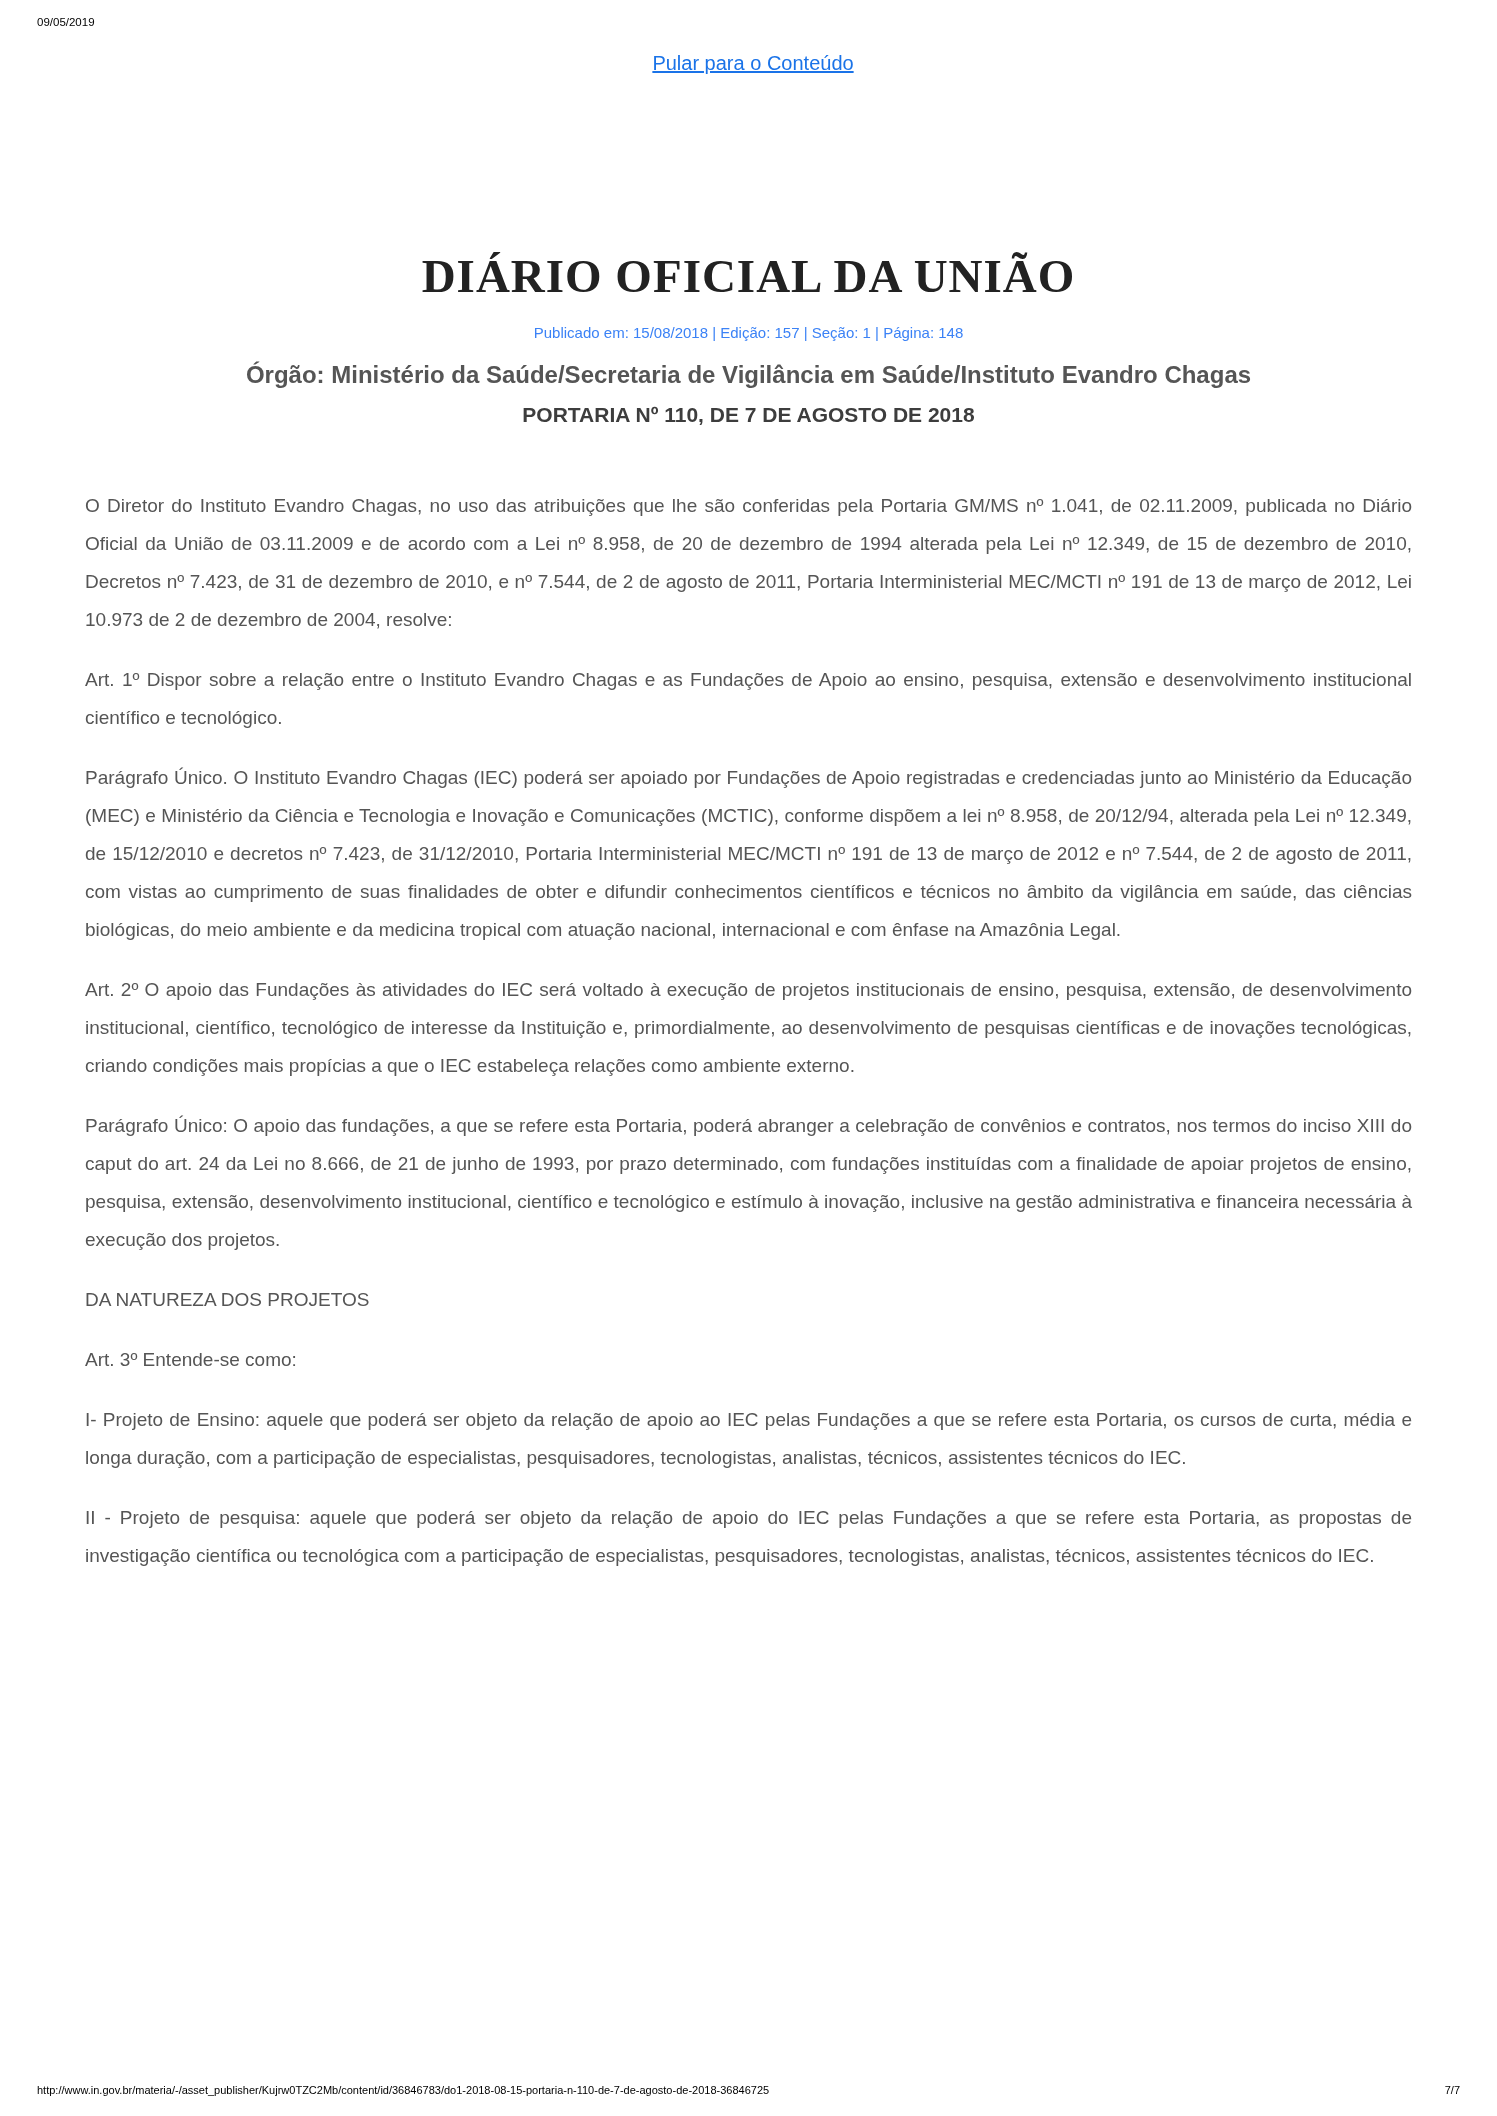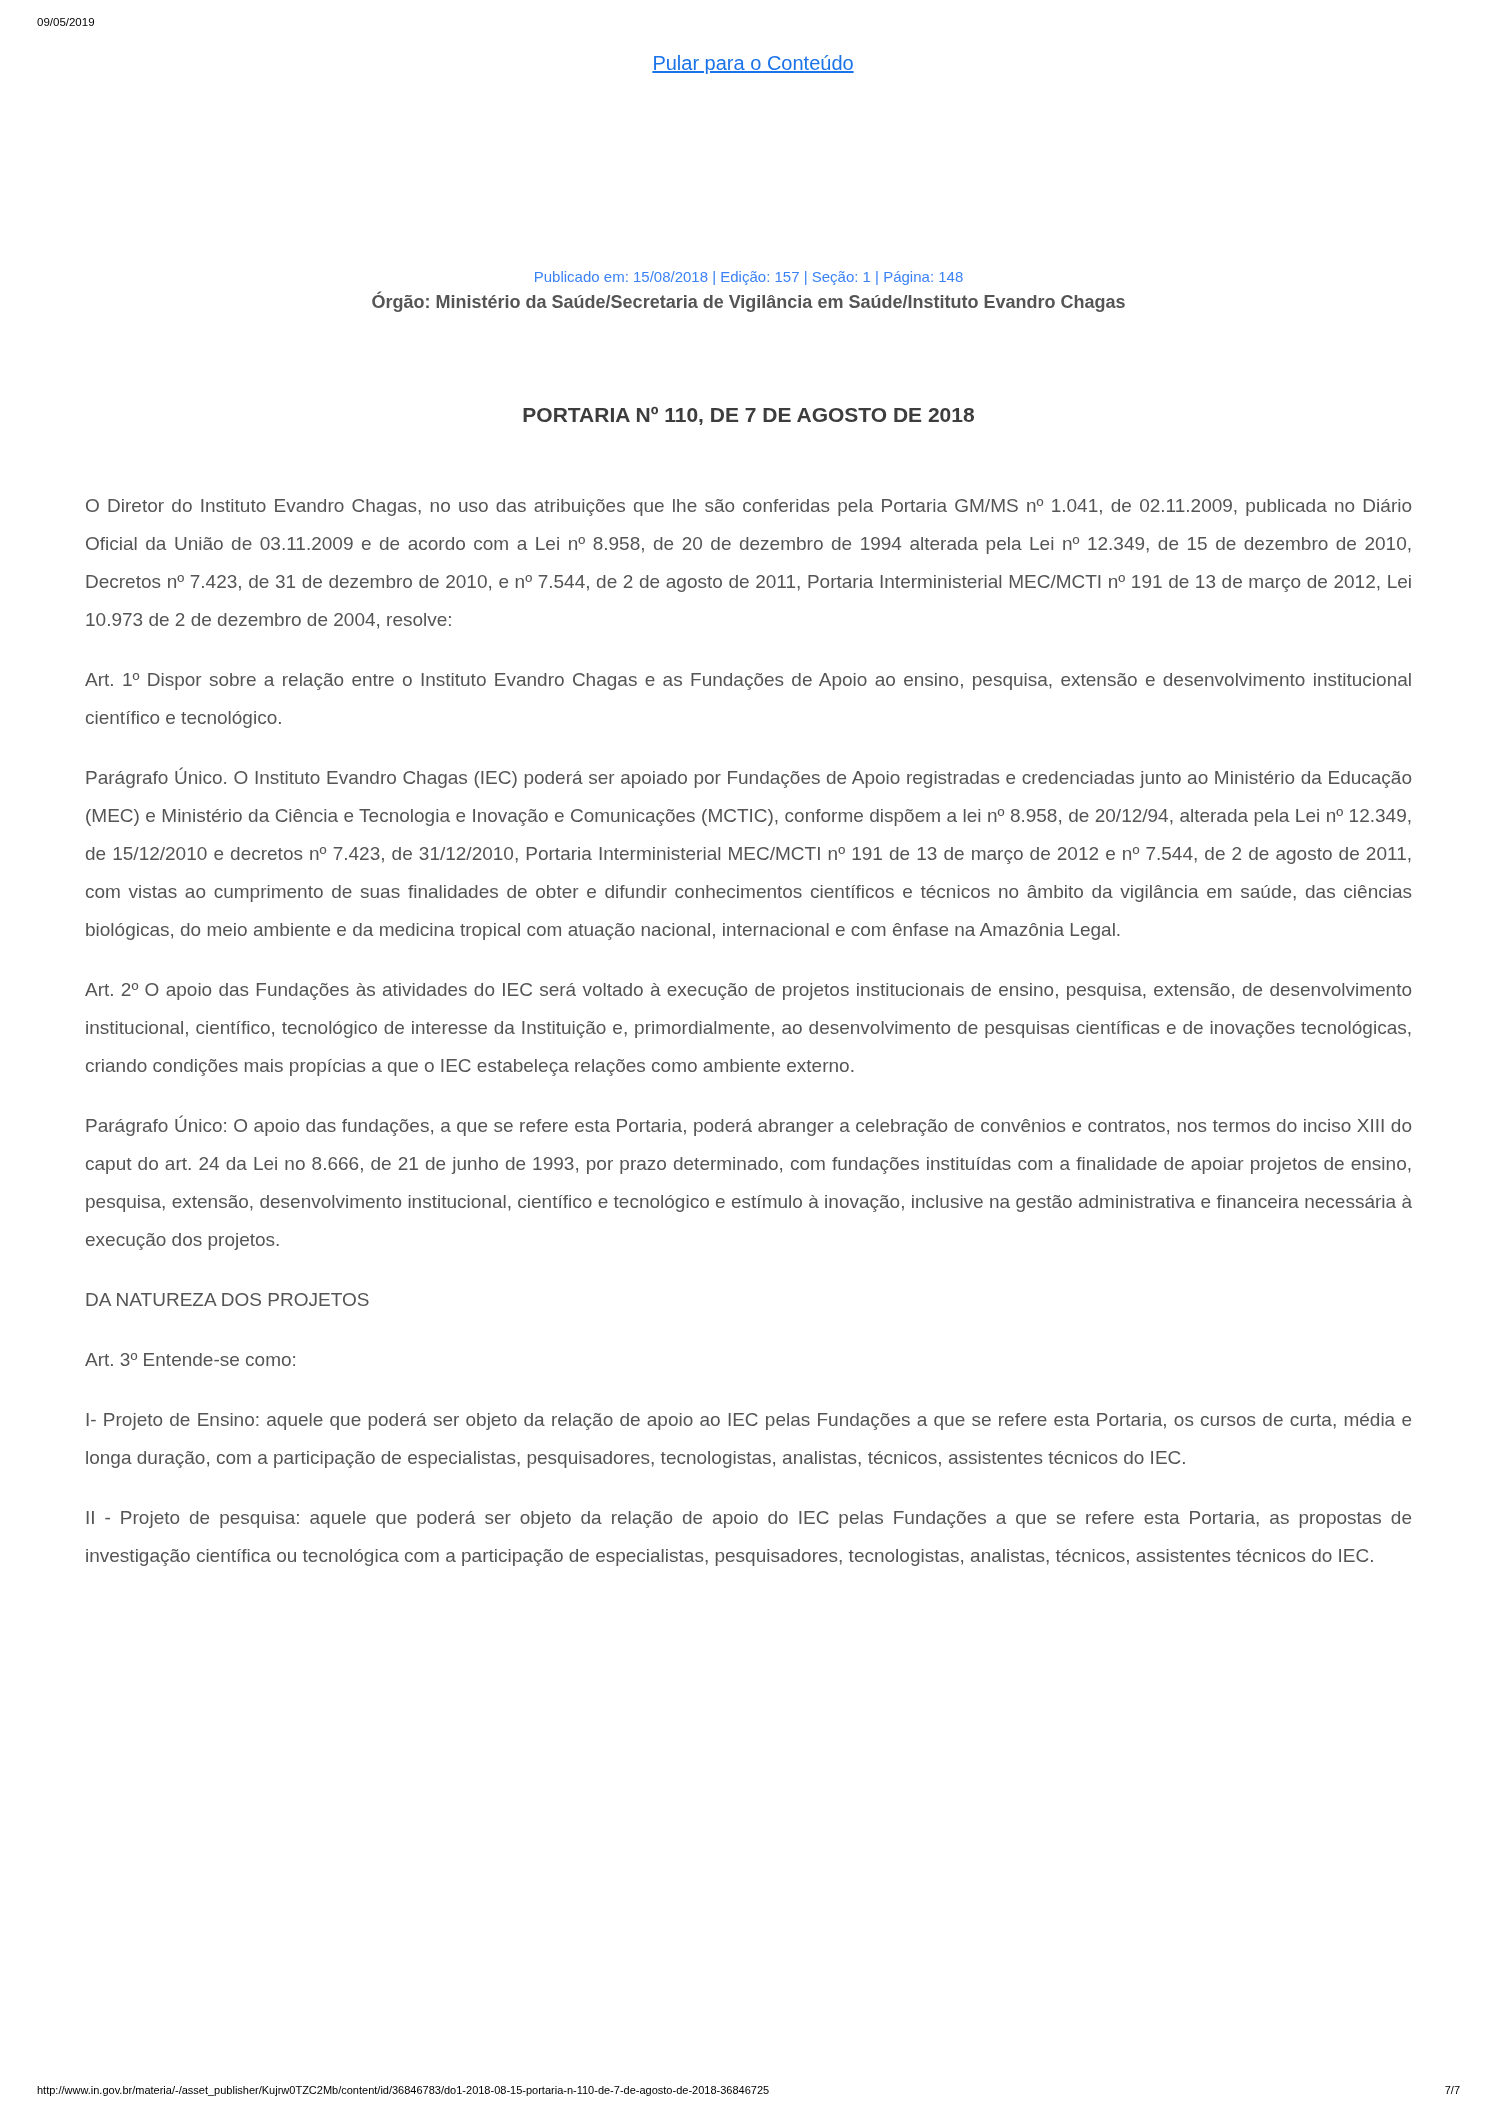--- a/index.html
+++ b/index.html
@@ -53,22 +53,22 @@
     letter-spacing: 1px;
     color: #222222;
     line-height: 1.2;
   }
   .masthead-meta {
     margin-top: 20px;
     font-size: 15px;
     color: #3b82f6;
   }
   .masthead-organ {
-    margin-top: 7px;
-    font-size: 18px;
+    margin-top: 20px;
+    font-size: 24px;
     font-weight: 700;
     color: #555555;
   }
 
   
   .doc-heading-row { position: absolute; top: 403px; left: 0; right: 0; text-align: center; }
   .doc-heading {
     font-size: 21px;
     font-weight: 700;
     color: #3d3d3d;
@@ -95,20 +95,21 @@
 
 <div class="print-header">
   <span class="ph-date">09/05/2019</span>
 </div>
 
 <div class="skip-link-row">
   <a class="skip-link" href="#">Pular para o Conteúdo</a>
 </div>
 
 <div class="masthead">
+  <div class="masthead-title">DIÁRIO OFICIAL DA UNIÃO</div>
   <div class="masthead-meta">Publicado em: 15/08/2018 | Edição: 157 | Seção: 1 | Página: 148</div>
   <div class="masthead-organ">Órgão: Ministério da Saúde/Secretaria de Vigilância em Saúde/Instituto Evandro Chagas</div>
 </div>
 
 <div class="doc-heading-row">
   <span class="doc-heading">PORTARIA Nº 110, DE 7 DE AGOSTO DE 2018</span>
 </div>
 
 <div class="doc-body">
   <p>O Diretor do Instituto Evandro Chagas, no uso das atribuições que lhe são conferidas pela Portaria GM/MS nº 1.041, de 02.11.2009, publicada no Diário Oficial da União de 03.11.2009 e de acordo com a Lei nº 8.958, de 20 de dezembro de 1994 alterada pela Lei nº 12.349, de 15 de dezembro de 2010, Decretos nº 7.423, de 31 de dezembro de 2010, e nº 7.544, de 2 de agosto de 2011, Portaria Interministerial MEC/MCTI nº 191 de 13 de março de 2012, Lei 10.973 de 2 de dezembro de 2004, resolve:</p>

